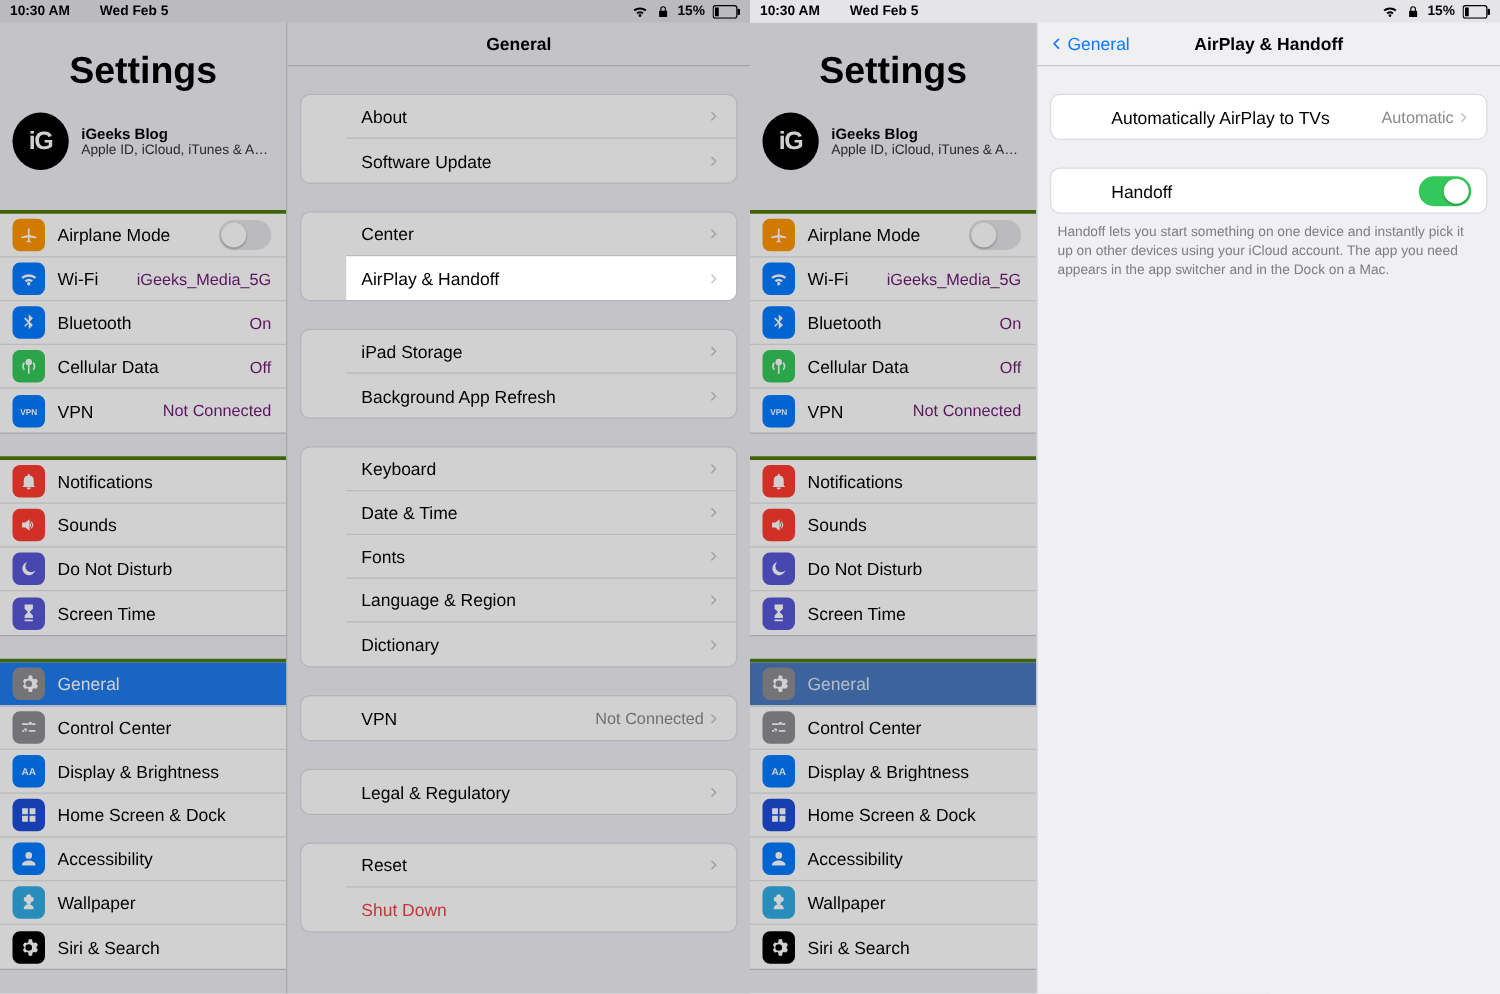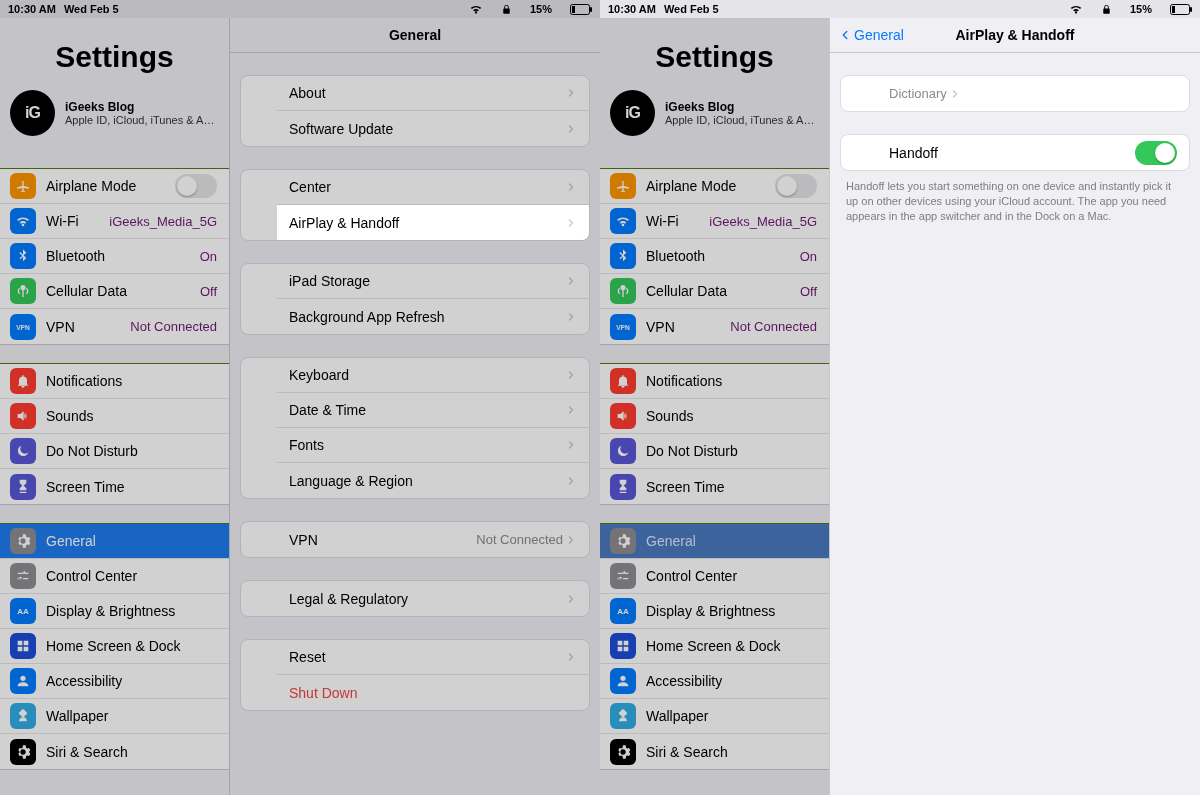--- a/index.html
+++ b/index.html
@@ -8,39 +8,39 @@
   .stage { display: flex; width: 1200px; height: 795px; }
   .half { position: relative; width: 600px; height: 795px; background: #e5e4e9; }
   .half.dimmed::after {
     content: ""; position: absolute; inset: 0; background: rgba(0,0,0,0.18); pointer-events:none;
   }
   
   .half.dimmed .bright { position: relative; z-index: 5; }
 
   
   .status-bar { display:flex; align-items:center; height:18px; padding:0 8px; font-size:11px; font-weight:600; color:#000; }
-  .status-left { display:flex; gap:8px;align-items:center; }
-  .status-right { margin-left:auto; display:flex; align-items:center; gap:18px; }
+  .status-left { display:flex; gap:24px;align-items:center; }
+  .status-right { margin-left:auto; display:flex; align-items:center; gap:6px; }
   .wifi-icon svg, .lock-icon svg, .batt-icon svg { display:block; }
 
   
   .cols { display:flex; height: calc(795px - 18px); }
   .sidebar { width: 230px; background:#efeff4; border-right:1px solid #c8c7cc; overflow:hidden; }
   .detail  { flex:1; background:#efeff4; overflow:hidden; }
 
   .title-area { padding: 22px 14px 10px 14px; text-align: center; }
   .settings-title { font-size: 30px; font-weight:700; }
 
   .account-row { display:flex; align-items:center; padding: 6px 14px 14px 10px; gap:10px; }
-  .avatar { width:46px; height:46px; border-radius:50%; background:#000; color:#fff; display:flex; align-items:center; justify-content:center; font-size:16px; font-weight:700; letter-spacing:-1px; }
+  .avatar { width:46px; height:46px; border-radius:50%; background:#000; color:#fff; display:flex; align-items:center; justify-content:center; font-size:20px; font-weight:700; letter-spacing:-1px; }
   .account-text .name { font-size:12px; font-weight:700; }
   .account-text .sub  { font-size:11px; color:#333; white-space:nowrap; overflow:hidden; text-overflow:ellipsis; max-width:150px; }
 
   
-  .group { margin-top: 18px; background:#fff; border-top:1px solid #4d7c0f; border-bottom:1px solid #c8c7cc; }
+  .group { margin-top: 18px; background:#fff; border-top:3px solid #4d7c0f; border-bottom:1px solid #c8c7cc; }
   .row { display:flex; align-items:center; height:35px; padding:0 12px 0 10px; font-size:14px; color:#000; border-bottom:1px solid #e4e4e7; cursor:pointer; }
   .row:last-child { border-bottom:none; }
   .row .icon { width:26px; height:26px; border-radius:6px; margin-right:10px; display:flex; align-items:center; justify-content:center; color:#fff; }
   .row .label { flex:1 1 auto; white-space:nowrap; overflow:hidden; text-overflow:ellipsis;}
   .row .value { color:#701a75; font-size:13px; margin-left:6px; }
   .row.selected { background:#1e7cf0; color:#fff; }
   .row.sel-dim { background:#4a79bf; color:#dbe7f6; }
 
   .switch { width:42px; height:24px; border-radius:12px; background:#e4e4e7; position:relative; }
   .switch::after { content:""; position:absolute; width:20px; height:20px; border-radius:50%; background:#fff; top:2px; left:2px; box-shadow:0 1px 2px rgba(0,0,0,.3); }
@@ -404,20 +404,28 @@
               </span>
             </div>
             <div class="d-row">
               <span class="label">Language &amp; Region</span>
               <span class="chev">
                 <svg width="12" height="12">
                   <use href="#i-chev"></use>
                 </svg>
               </span>
             </div>
+            <div class="d-row">
+              <span class="label">Dictionary</span>
+              <span class="chev">
+                <svg width="12" height="12">
+                  <use href="#i-chev"></use>
+                </svg>
+              </span>
+            </div>
           </div>
 
       <div class="d-group">
         <div class="d-row">
               <span class="label">VPN</span>
               <span class="value">Not Connected</span>
               <span class="chev">
                 <svg width="12" height="12">
                   <use href="#i-chev"></use>
                 </svg>
@@ -643,21 +651,22 @@
           <svg width="14" height="14">
                 <use href="#i-chev-l"></use>
               </svg>
           <span>General</span>
         </div>
         <span>AirPlay &amp; Handoff</span>
       </div>
 
       <div class="d-group">
         <div class="d-row">
-          <span class="value">Dictionary</span>
+          <span class="label">Automatically AirPlay to TVs</span>
+          <span class="value">Automatic</span>
           <span class="chev">
                 <svg width="12" height="12">
                   <use href="#i-chev"></use>
                 </svg>
               </span>
         </div>
       </div>
 
       <div class="d-group">
         <div class="d-row">

